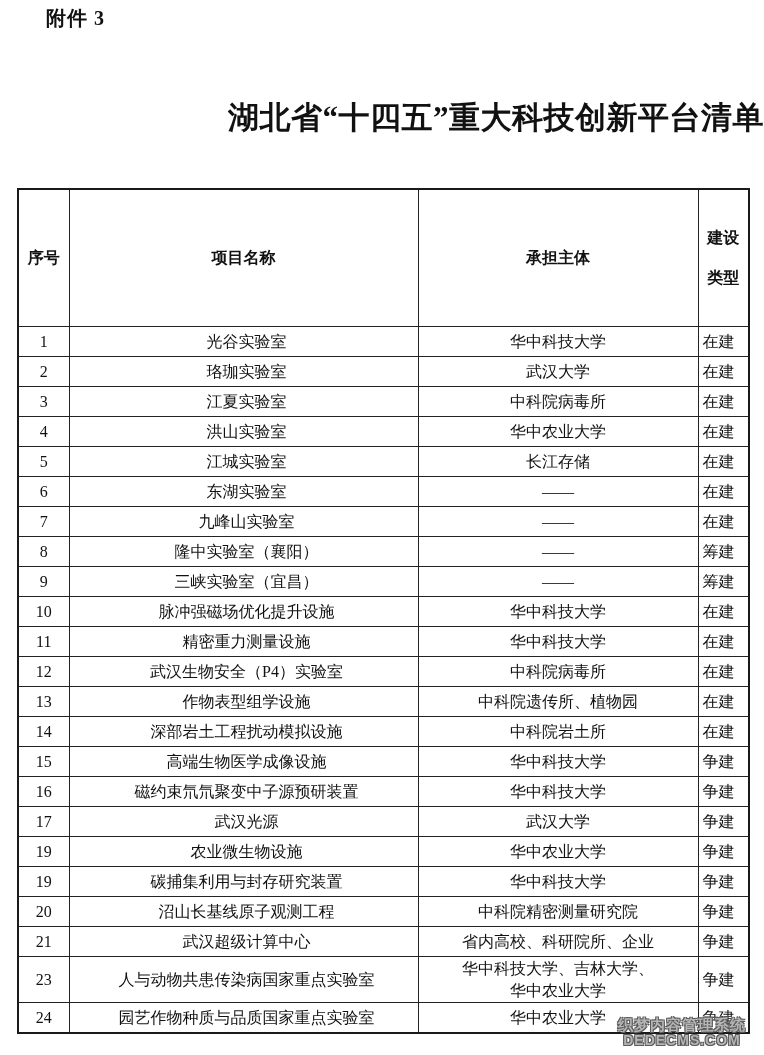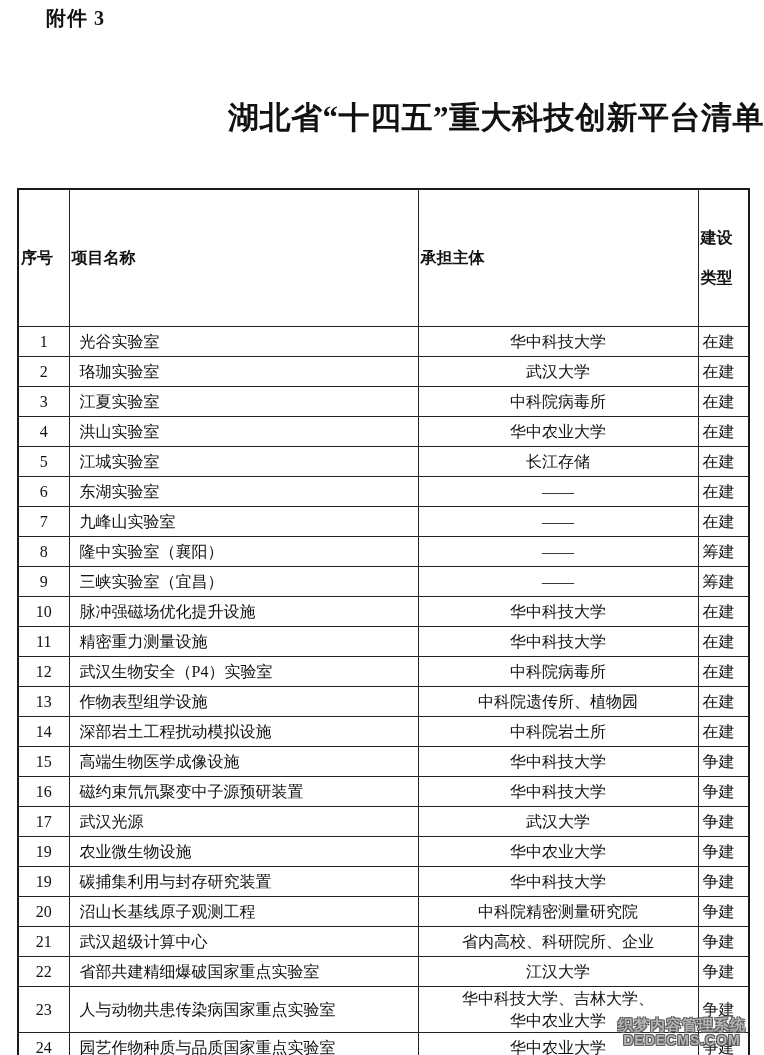--- a/index.html
+++ b/index.html
@@ -48,36 +48,36 @@
   .platform-table th,
   .platform-table td {
     border: 1px solid #222222;
     white-space: pre-line;
     overflow: hidden;
   }
   .platform-table th {
     font-size: 16px;
     font-weight: bold;
     height: 48px;
-    text-align: left;
+    text-align: center;
     vertical-align: middle;
     padding: 0 2px;
   }
   .platform-table th .stacked {
     line-height: 1.25;
   }
   .platform-table td {
     font-size: 16px;
     height: 27px;
     padding: 1px 4px;
     vertical-align: middle;
     line-height: 1.35;
   }
   .cell-index { text-align: center; }
-  .cell-project { text-align: left; padding-left: 10px !important; }
+  .cell-project { text-align: center; padding-left: 10px !important; }
   .cell-entity { text-align: center; }
   .cell-type { text-align: left; }
   .watermark {
     position: absolute;
     right: 18px;
     top: 1017px;
     text-align: center;
     font-family: "Liberation Sans", "DejaVu Sans", sans-serif;
     font-weight: bold;
     color: #b5b5b5;
@@ -247,26 +247,20 @@
       <td class="cell-entity">中科院精密测量研究院</td>
       <td class="cell-type">争建</td>
     </tr>
         <tr>
       <td class="cell-index">21</td>
       <td class="cell-project">武汉超级计算中心</td>
       <td class="cell-entity">省内高校、科研院所、企业</td>
       <td class="cell-type">争建</td>
     </tr>
         <tr>
-      <td class="cell-index">22</td>
-      <td class="cell-project">省部共建精细爆破国家重点实验室</td>
-      <td class="cell-entity">江汉大学</td>
-      <td class="cell-type">争建</td>
-    </tr>
-        <tr>
       <td class="cell-index">23</td>
       <td class="cell-project">人与动物共患传染病国家重点实验室</td>
       <td class="cell-entity">华中科技大学、吉林大学、
 华中农业大学</td>
       <td class="cell-type">争建</td>
     </tr>
         <tr>
       <td class="cell-index">24</td>
       <td class="cell-project">园艺作物种质与品质国家重点实验室</td>
       <td class="cell-entity">华中农业大学</td>

